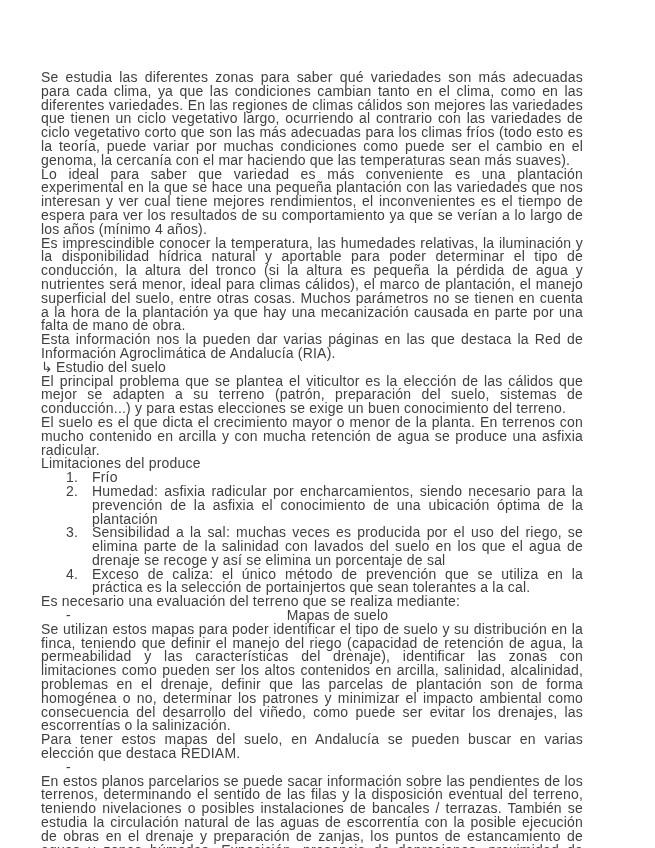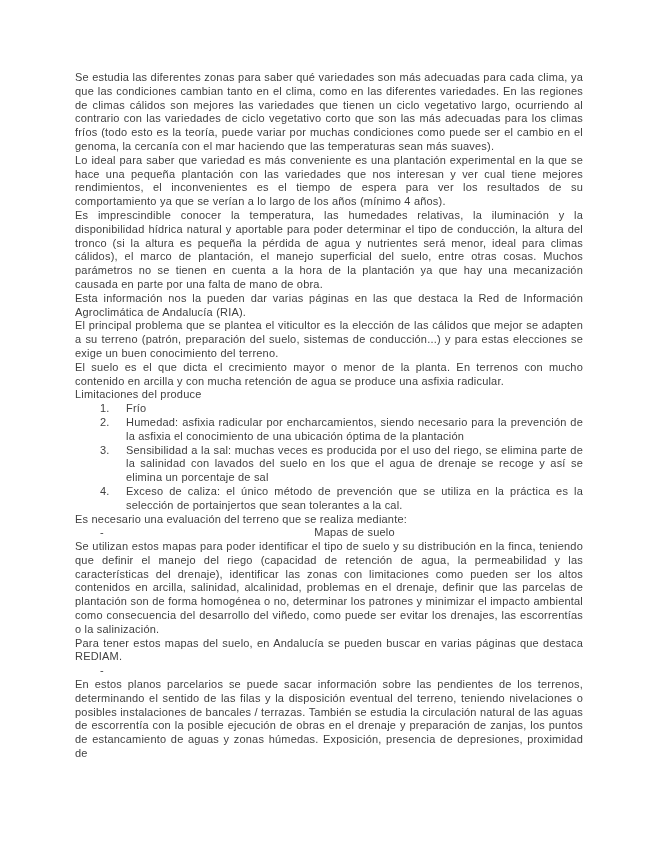--- a/index.html
+++ b/index.html
@@ -6,23 +6,23 @@
     margin: 0;
     padding: 0;
     background: #ffffff;
   }
   .page {
     position: relative;
     width: 655px;
     height: 848px;
     box-sizing: border-box;
     background: #ffffff;
-    padding: 71px 72px 0 75px;
+    padding: 71px 72px 0 41px;
     font-family: "Liberation Sans", sans-serif;
-    font-size: 11px;
+    font-size: 14px;
     line-height: 13.8px;
     letter-spacing: 0.2px;
     color: #3f3f3f;
     overflow: hidden;
   }
   .para {
     margin: 0;
     text-align: justify;
   }
   .plain-line {
@@ -64,20 +64,23 @@
 <div class="page">
 
   <p class="para">Se estudia las diferentes zonas para saber qué variedades son más adecuadas para cada clima, ya que las condiciones cambian tanto en el clima, como en las diferentes variedades. En las regiones de climas cálidos son mejores las variedades que tienen un ciclo vegetativo largo, ocurriendo al contrario con las variedades de ciclo vegetativo corto que son las más adecuadas para los climas fríos (todo esto es la teoría, puede variar por muchas condiciones como puede ser el cambio en el genoma, la cercanía con el mar haciendo que las temperaturas sean más suaves).</p>
 
   <p class="para">Lo ideal para saber que variedad es más conveniente es una plantación experimental en la que se hace una pequeña plantación con las variedades que nos interesan y ver cual tiene mejores rendimientos, el inconvenientes es el tiempo de espera para ver los resultados de su comportamiento ya que se verían a lo largo de los años (mínimo 4 años).</p>
 
   <p class="para">Es imprescindible conocer la temperatura, las humedades relativas, la iluminación y la disponibilidad hídrica natural y aportable para poder determinar el tipo de conducción, la altura del tronco (si la altura es pequeña la pérdida de agua y nutrientes será menor, ideal para climas cálidos), el marco de plantación, el manejo superficial del suelo, entre otras cosas. Muchos parámetros no se tienen en cuenta a la hora de la plantación ya que hay una mecanización causada en parte por una falta de mano de obra.</p>
 
   <p class="para">Esta información nos la pueden dar varias páginas en las que destaca la Red de Información Agroclimática de Andalucía (RIA).</p>
 
+  <p class="plain-line">
+    <span class="arrow-marker">↳</span><span>Estudio del suelo</span>
+  </p>
 
 
   <p class="para">El principal problema que se plantea el viticultor es la elección de las cálidos que mejor se adapten a su terreno (patrón, preparación del suelo, sistemas de conducción...) y para estas elecciones se exige un buen conocimiento del terreno.</p>
 
   <p class="para">El suelo es el que dicta el crecimiento mayor o menor de la planta. En terrenos con mucho contenido en arcilla y con mucha retención de agua se produce una asfixia radicular.</p>
 
   <p class="plain-line">Limitaciones del produce</p>
 
   <ol class="num-list">
     <li class="list-row">
@@ -100,21 +103,21 @@
 
   <p class="plain-line">Es necesario una evaluación del terreno que se realiza mediante:</p>
 
   <div class="dash-row">
     <span class="list-marker">-</span>
     <span class="dash-text">Mapas de suelo</span>
   </div>
 
   <p class="para">Se utilizan estos mapas para poder identificar el tipo de suelo y su distribución en la finca, teniendo que definir el manejo del riego (capacidad de retención de agua, la permeabilidad y las características del drenaje), identificar las zonas con limitaciones como pueden ser los altos contenidos en arcilla, salinidad, alcalinidad, problemas en el drenaje, definir que las parcelas de plantación son de forma homogénea o no, determinar los patrones y minimizar el impacto ambiental como consecuencia del desarrollo del viñedo, como puede ser evitar los drenajes, las escorrentías o la salinización.</p>
 
-  <p class="para">Para tener estos mapas del suelo, en Andalucía se pueden buscar en varias páginas que destaca REDIAM.</p>
+  <p class="para">Para tener estos mapas del suelo, en Andalucía se pueden buscar en varias elección que destaca REDIAM.</p>
 
   <div class="dash-row">
     <span class="list-marker">-</span>
   </div>
 
   <p class="para justify-last">En estos planos parcelarios se puede sacar información sobre las pendientes de los terrenos, determinando el sentido de las filas y la disposición eventual del terreno, teniendo nivelaciones o posibles instalaciones de bancales / terrazas. También se estudia la circulación natural de las aguas de escorrentía con la posible ejecución de obras en el drenaje y preparación de zanjas, los puntos de estancamiento de aguas y zonas húmedas. Exposición, presencia de depresiones, proximidad de</p>
 
 </div>
 
 </body></html>

